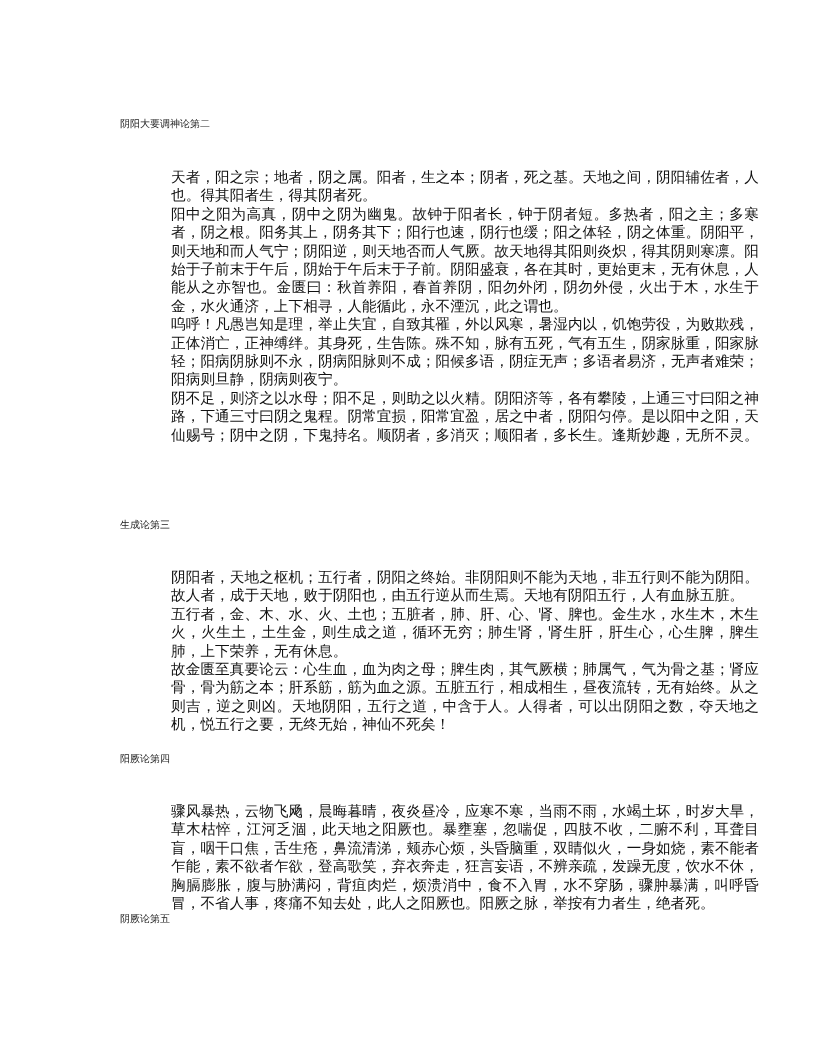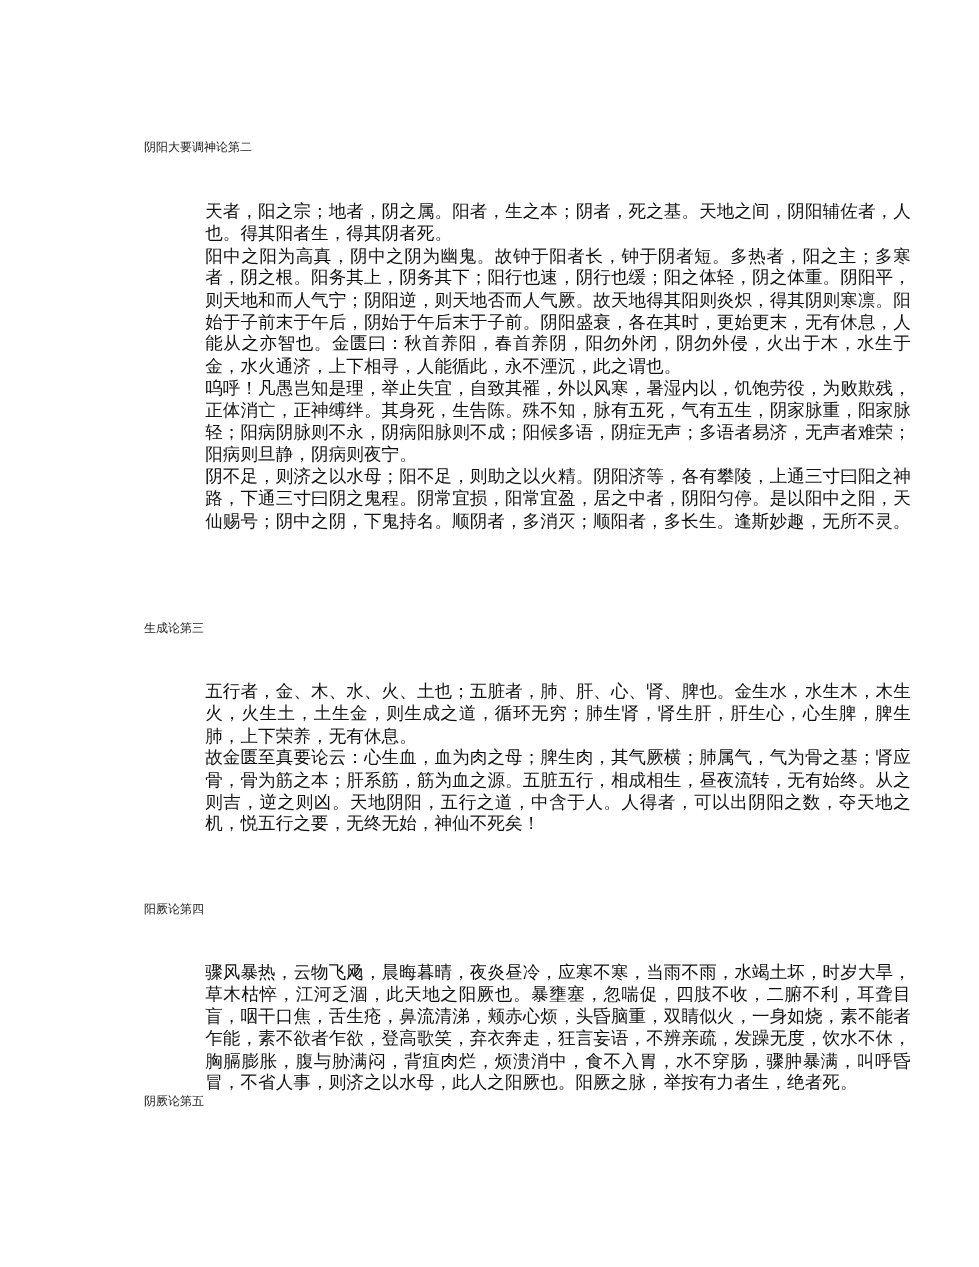--- a/index.html
+++ b/index.html
@@ -19,24 +19,25 @@
   <div class="heading" style="top:115px">阴阳大要调神论第二</div>
   <div class="para-block" style="top:168px">
     <p class="para">天者，阳之宗；地者，阴之属。阳者，生之本；阴者，死之基。天地之间，阴阳辅佐者，人也。得其阳者生，得其阴者死。</p>
     <p class="para">阳中之阳为高真，阴中之阴为幽鬼。故钟于阳者长，钟于阴者短。多热者，阳之主；多寒者，阴之根。阳务其上，阴务其下；阳行也速，阴行也缓；阳之体轻，阴之体重。阴阳平，则天地和而人气宁；阴阳逆，则天地否而人气厥。故天地得其阳则炎炽，得其阴则寒凛。阳始于子前末于午后，阴始于午后末于子前。阴阳盛衰，各在其时，更始更末，无有休息，人能从之亦智也。金匮曰：秋首养阳，春首养阴，阳勿外闭，阴勿外侵，火出于木，水生于金，水火通济，上下相寻，人能循此，永不湮沉，此之谓也。</p>
     <p class="para">呜呼！凡愚岂知是理，举止失宜，自致其罹，外以风寒，暑湿内以，饥饱劳役，为败欺残，正体消亡，正神缚绊。其身死，生告陈。殊不知，脉有五死，气有五生，阴家脉重，阳家脉轻；阳病阴脉则不永，阴病阳脉则不成；阳候多语，阴症无声；多语者易济，无声者难荣；阳病则旦静，阴病则夜宁。</p>
     <p class="para">阴不足，则济之以水母；阳不足，则助之以火精。阴阳济等，各有攀陵，上通三寸曰阳之神路，下通三寸曰阴之鬼程。阴常宜损，阳常宜盈，居之中者，阴阳匀停。是以阳中之阳，天仙赐号；阴中之阴，下鬼持名。顺阴者，多消灭；顺阳者，多长生。逢斯妙趣，无所不灵。</p>
   </div>
 
   <div class="heading" style="top:516px">生成论第三</div>
   <div class="para-block" style="top:568px">
+    <p class="para">阴阳者，天地之枢机；五行者，阴阳之终始。非阴阳则不能为天地，非五行则不能为阴阳。故人者，成于天地，败于阴阳也，由五行逆从而生焉。天地有阴阳五行，人有血脉五脏。</p>
     <p class="para">五行者，金、木、水、火、土也；五脏者，肺、肝、心、肾、脾也。金生水，水生木，木生火，火生土，土生金，则生成之道，循环无穷；肺生肾，肾生肝，肝生心，心生脾，脾生肺，上下荣养，无有休息。</p>
     <p class="para">故金匮至真要论云：心生血，血为肉之母；脾生肉，其气厥横；肺属气，气为骨之基；肾应骨，骨为筋之本；肝系筋，筋为血之源。五脏五行，相成相生，昼夜流转，无有始终。从之则吉，逆之则凶。天地阴阳，五行之道，中含于人。人得者，可以出阴阳之数，夺天地之机，悦五行之要，无终无始，神仙不死矣！</p>
   </div>
 
   <div class="heading" style="top:750px">阳厥论第四</div>
   <div class="para-block" style="top:802px">
-    <p class="para">骤风暴热，云物飞飏，晨晦暮晴，夜炎昼冷，应寒不寒，当雨不雨，水竭土坏，时岁大旱，草木枯悴，江河乏涸，此天地之阳厥也。暴壅塞，忽喘促，四肢不收，二腑不利，耳聋目盲，咽干口焦，舌生疮，鼻流清涕，颊赤心烦，头昏脑重，双睛似火，一身如烧，素不能者乍能，素不欲者乍欲，登高歌笑，弃衣奔走，狂言妄语，不辨亲疏，发躁无度，饮水不休，胸膈膨胀，腹与胁满闷，背疽肉烂，烦溃消中，食不入胃，水不穿肠，骤肿暴满，叫呼昏冒，不省人事，则济之以水母，此人之阳厥也。阳厥之脉，举按有力者生，绝者死。</p>
+    <p class="para">骤风暴热，云物飞飏，晨晦暮晴，夜炎昼冷，应寒不寒，当雨不雨，水竭土坏，时岁大旱，草木枯悴，江河乏涸，此天地之阳厥也。暴壅塞，忽喘促，四肢不收，二腑不利，耳聋目盲，咽干口焦，舌生疮，鼻流清涕，颊赤心烦，头昏脑重，双睛似火，一身如烧，素不能者乍能，素不欲者乍欲，登高歌笑，弃衣奔走，狂言妄语，不辨亲疏，发躁无度，饮水不休，胸膈膨胀，腹与胁满闷，背疽肉烂，烦溃消中，食不入胃，水不穿肠，骤肿暴满，叫呼昏冒，不省人事，疼痛不知去处，此人之阳厥也。阳厥之脉，举按有力者生，绝者死。</p>
   </div>
 
   <div class="heading" style="top:910px">阴厥论第五</div>
 
 </div>
 
 </body></html>

